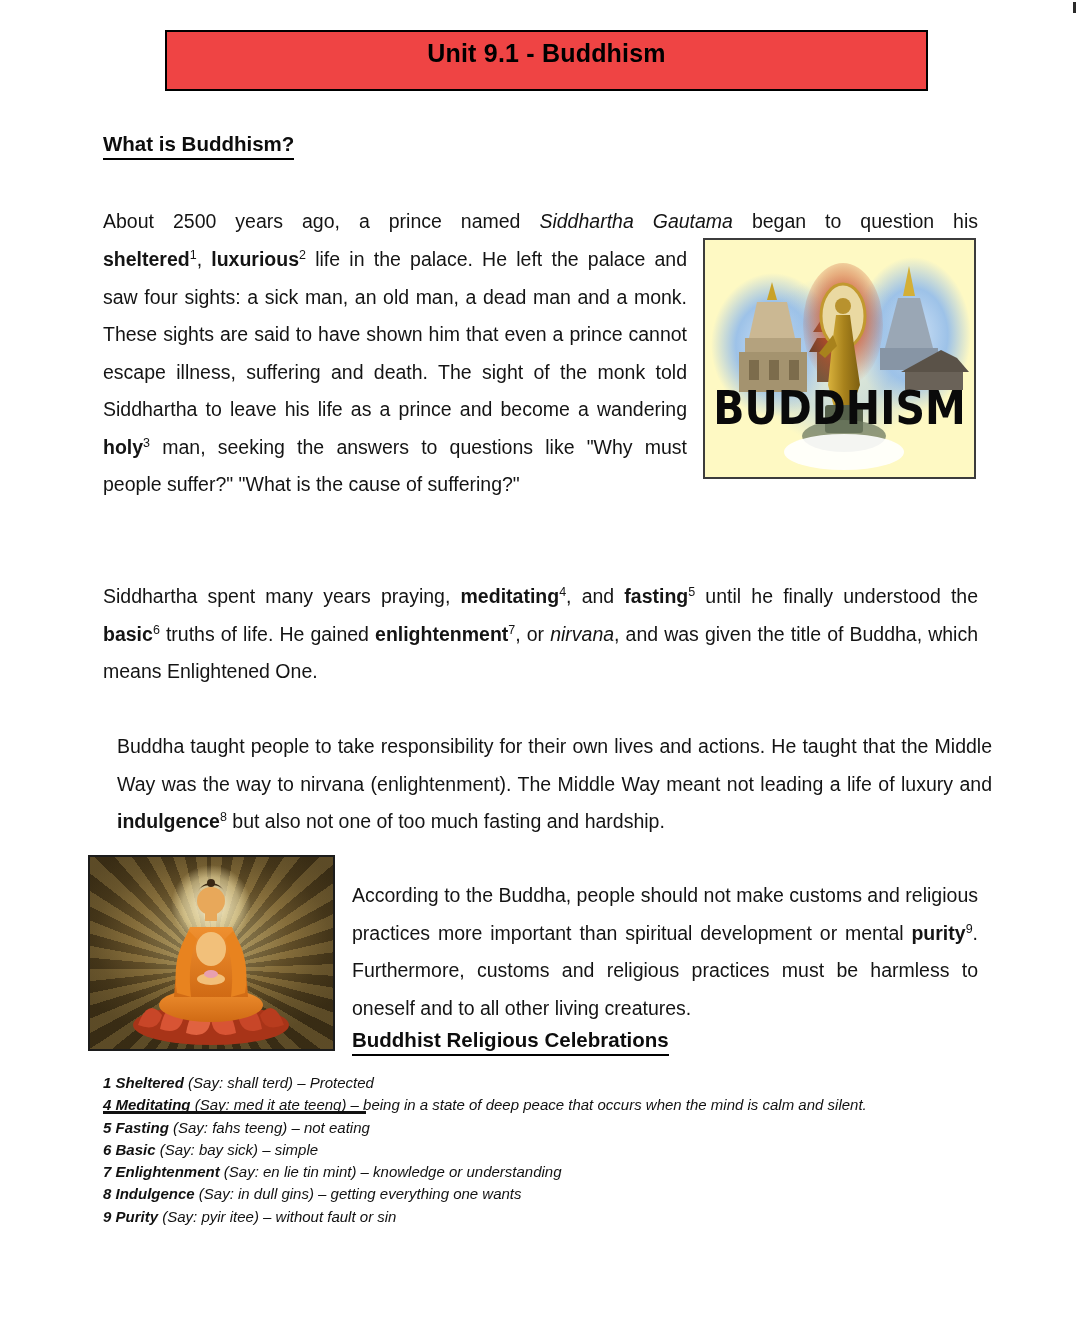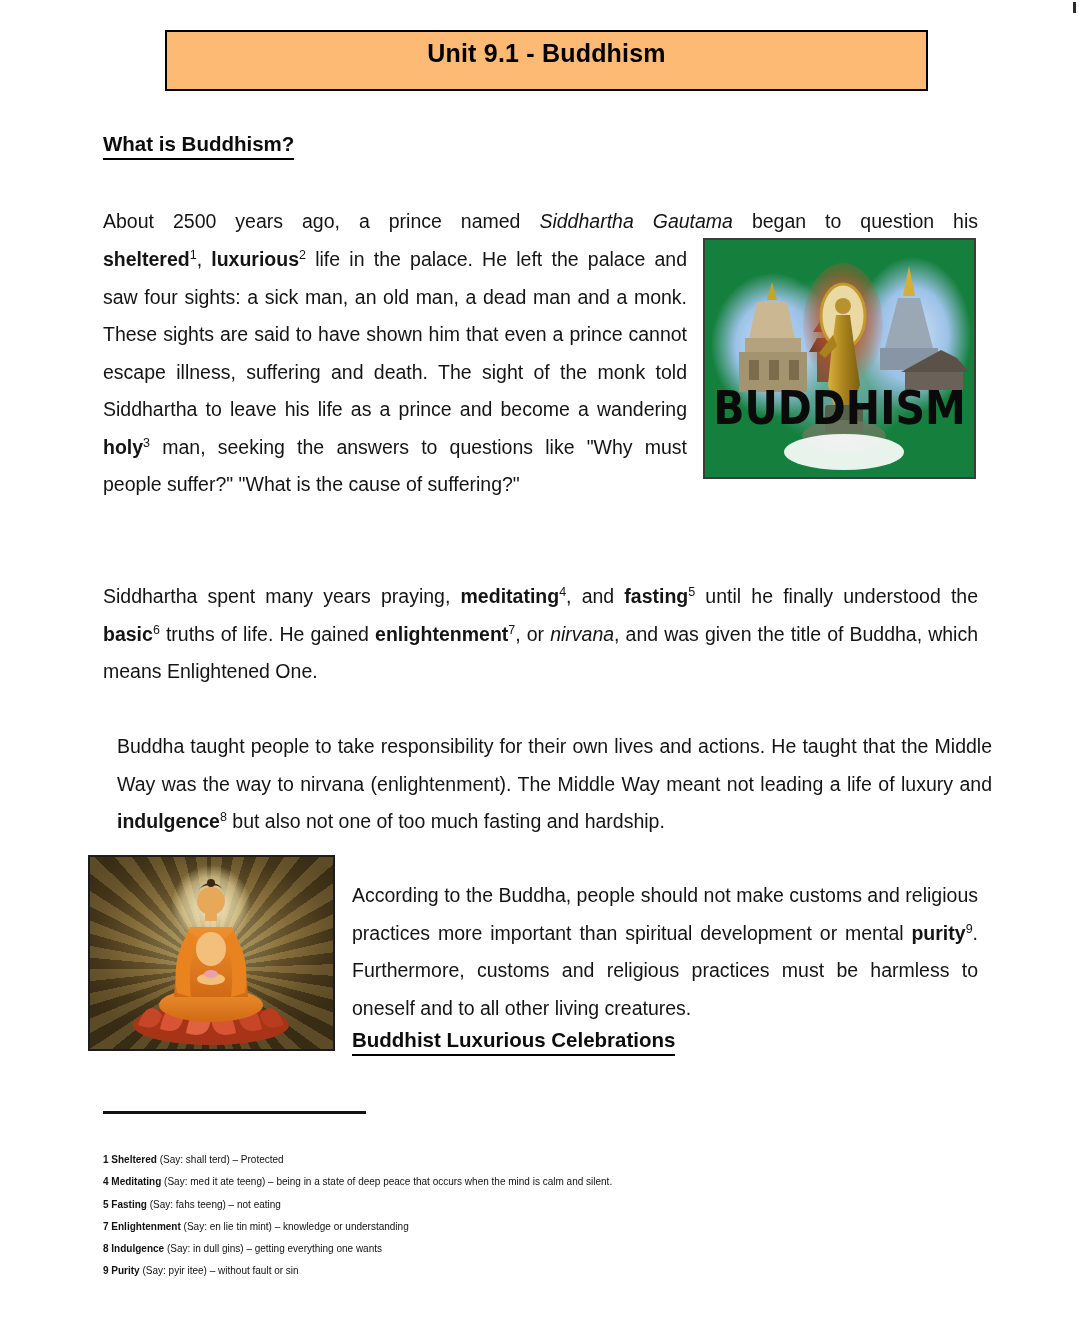--- a/index.html
+++ b/index.html
@@ -50,21 +50,21 @@
     white-space:nowrap0;
   }
   #para1-rest { left:103px; top:241px; width:584px; }
   #para2 { left:103px; top:578px; width:875px; }
   #para3 { left:117px; top:728px; width:875px; }
   #para4 { left:352px; top:877px; width:626px; }
 
   
   .collage {
     position:absolute; left:703px; top:238px; width:273px; height:241px;
-    border:2px solid #3c3c3c; background:#15803d; overflow:hidden;
+    border:2px solid #3c3c3c; background:#fef9c3; overflow:hidden;
   }
   .collage svg { position:absolute; left:0; top:0; }
   .collage-caption {
     position:absolute; left:0; top:144px; width:100%;
     text-align:center;
     font-family:"DejaVu Sans", sans-serif;
     font-weight:bold; font-size:41px; color:#0a0a0a;
     letter-spacing:0px;
     transform:scaleY(1.12);
   }
@@ -77,33 +77,33 @@
       repeating-conic-gradient(from 0deg at 50% 58%, rgba(118,98,54,0.55) 0deg 5.5deg, rgba(52,41,20,0.55) 5.5deg 11deg),
       radial-gradient(ellipse 62% 55% at 50% 42%, #f8efc9 0%, #e4cd8a 22%, #96793f 52%, #57441f 78%, #3d2f14 100%);
     overflow:hidden;
   }
   .buddha svg { position:absolute; left:0; top:0; }
 
   .footnote-rule {
     position:absolute; left:103px; top:1111px; width:263px; height:3px; background:#111;
   }
   .footnotes {
-    position:absolute; left:103px; top:1149px; width:910px;
-    font-size:10px; line-height:22.3px; color:#111;
+    position:absolute; left:103px; top:1072px; width:910px;
+    font-size:15px; line-height:22.3px; color:#111;font-style:italic;
   }
   .footnote { white-space:nowrap; }
 </style>
 </head>
 <body>
 
 <div class="page">
 
   <div class="edge-mark"></div>
 
-  <div class="banner" style="background: #fdba74;">
+  <div class="banner" style="background: #ef4444;">
     <span class="banner-title">Unit 9.1 - Buddhism</span>
   </div>
 
   <div class="h-underline" id="h-what">
     <span>What is Buddhism?</span>
   </div>
 
   <div class="body-text" id="para1-line1"><span>About 2500 years ago, a prince named </span><span style="font-style: italic;">Siddhartha Gautama</span><span> began to question his</span></div>
 
   <div class="body-text" id="para1-rest"><span style="font-weight: bold;">sheltered</span><sup>1</sup><span>, </span><span style="font-weight: bold;">luxurious</span><sup>2</sup><span> life in the palace. He left the palace and saw four sights: a sick man, an old man, a dead man and a monk. These sights are said to have shown him that even a prince cannot escape illness, suffering and death. The sight of the monk told Siddhartha to leave his life as a prince and become a wandering </span><span style="font-weight: bold;">holy</span><sup>3</sup><span> man, seeking the answers to questions like "Why must people suffer?" "What is the cause of suffering?"</span></div>
@@ -207,27 +207,28 @@
       <path d="M107,40 a14,14 0 0 1 28,0 q0,-12 -14,-12 q-14,0 -14,12z" fill="#3a2814"></path>
       <circle cx="121" cy="26" r="4" fill="#3a2814"></circle>
 
       <rect x="115" y="56" width="12" height="8" fill="#e8a85a"></rect>
     </svg>
   </div>
 
   <div class="body-text" id="para4"><span>According to the Buddha, people should not make customs and religious practices more important than spiritual development or mental </span><span style="font-weight: bold;">purity</span><sup>9</sup><span>. Furthermore, customs and religious practices must be harmless to oneself and to all other living creatures.</span></div>
 
   <div class="h-underline" id="h-celebrations">
-    <span>Buddhist Luxurious Celebrations</span>
+    <span>Buddhist Religious Celebrations</span>
   </div>
 
   <div class="footnote-rule"></div>
 
   <div class="footnotes">
     <div class="footnote"><span style="font-weight: bold;">1 Sheltered</span><span> (Say: shall terd) – Protected</span></div>
     <div class="footnote"><span style="font-weight: bold;">4 Meditating</span><span> (Say: med it ate teeng) – being in a state of deep peace that occurs when the mind is calm and silent.</span></div>
     <div class="footnote"><span style="font-weight: bold;">5 Fasting</span><span> (Say: fahs teeng) – not eating</span></div>
+    <div class="footnote"><span style="font-weight: bold;">6 Basic</span><span> (Say: bay sick) – simple</span></div>
     <div class="footnote"><span style="font-weight: bold;">7 Enlightenment</span><span> (Say: en lie tin mint) – knowledge or understanding</span></div>
     <div class="footnote"><span style="font-weight: bold;">8 Indulgence</span><span> (Say: in dull gins) – getting everything one wants</span></div>
     <div class="footnote"><span style="font-weight: bold;">9 Purity</span><span> (Say: pyir itee) – without fault or sin</span></div>
   </div>
 
 </div>
 
 </body></html>

